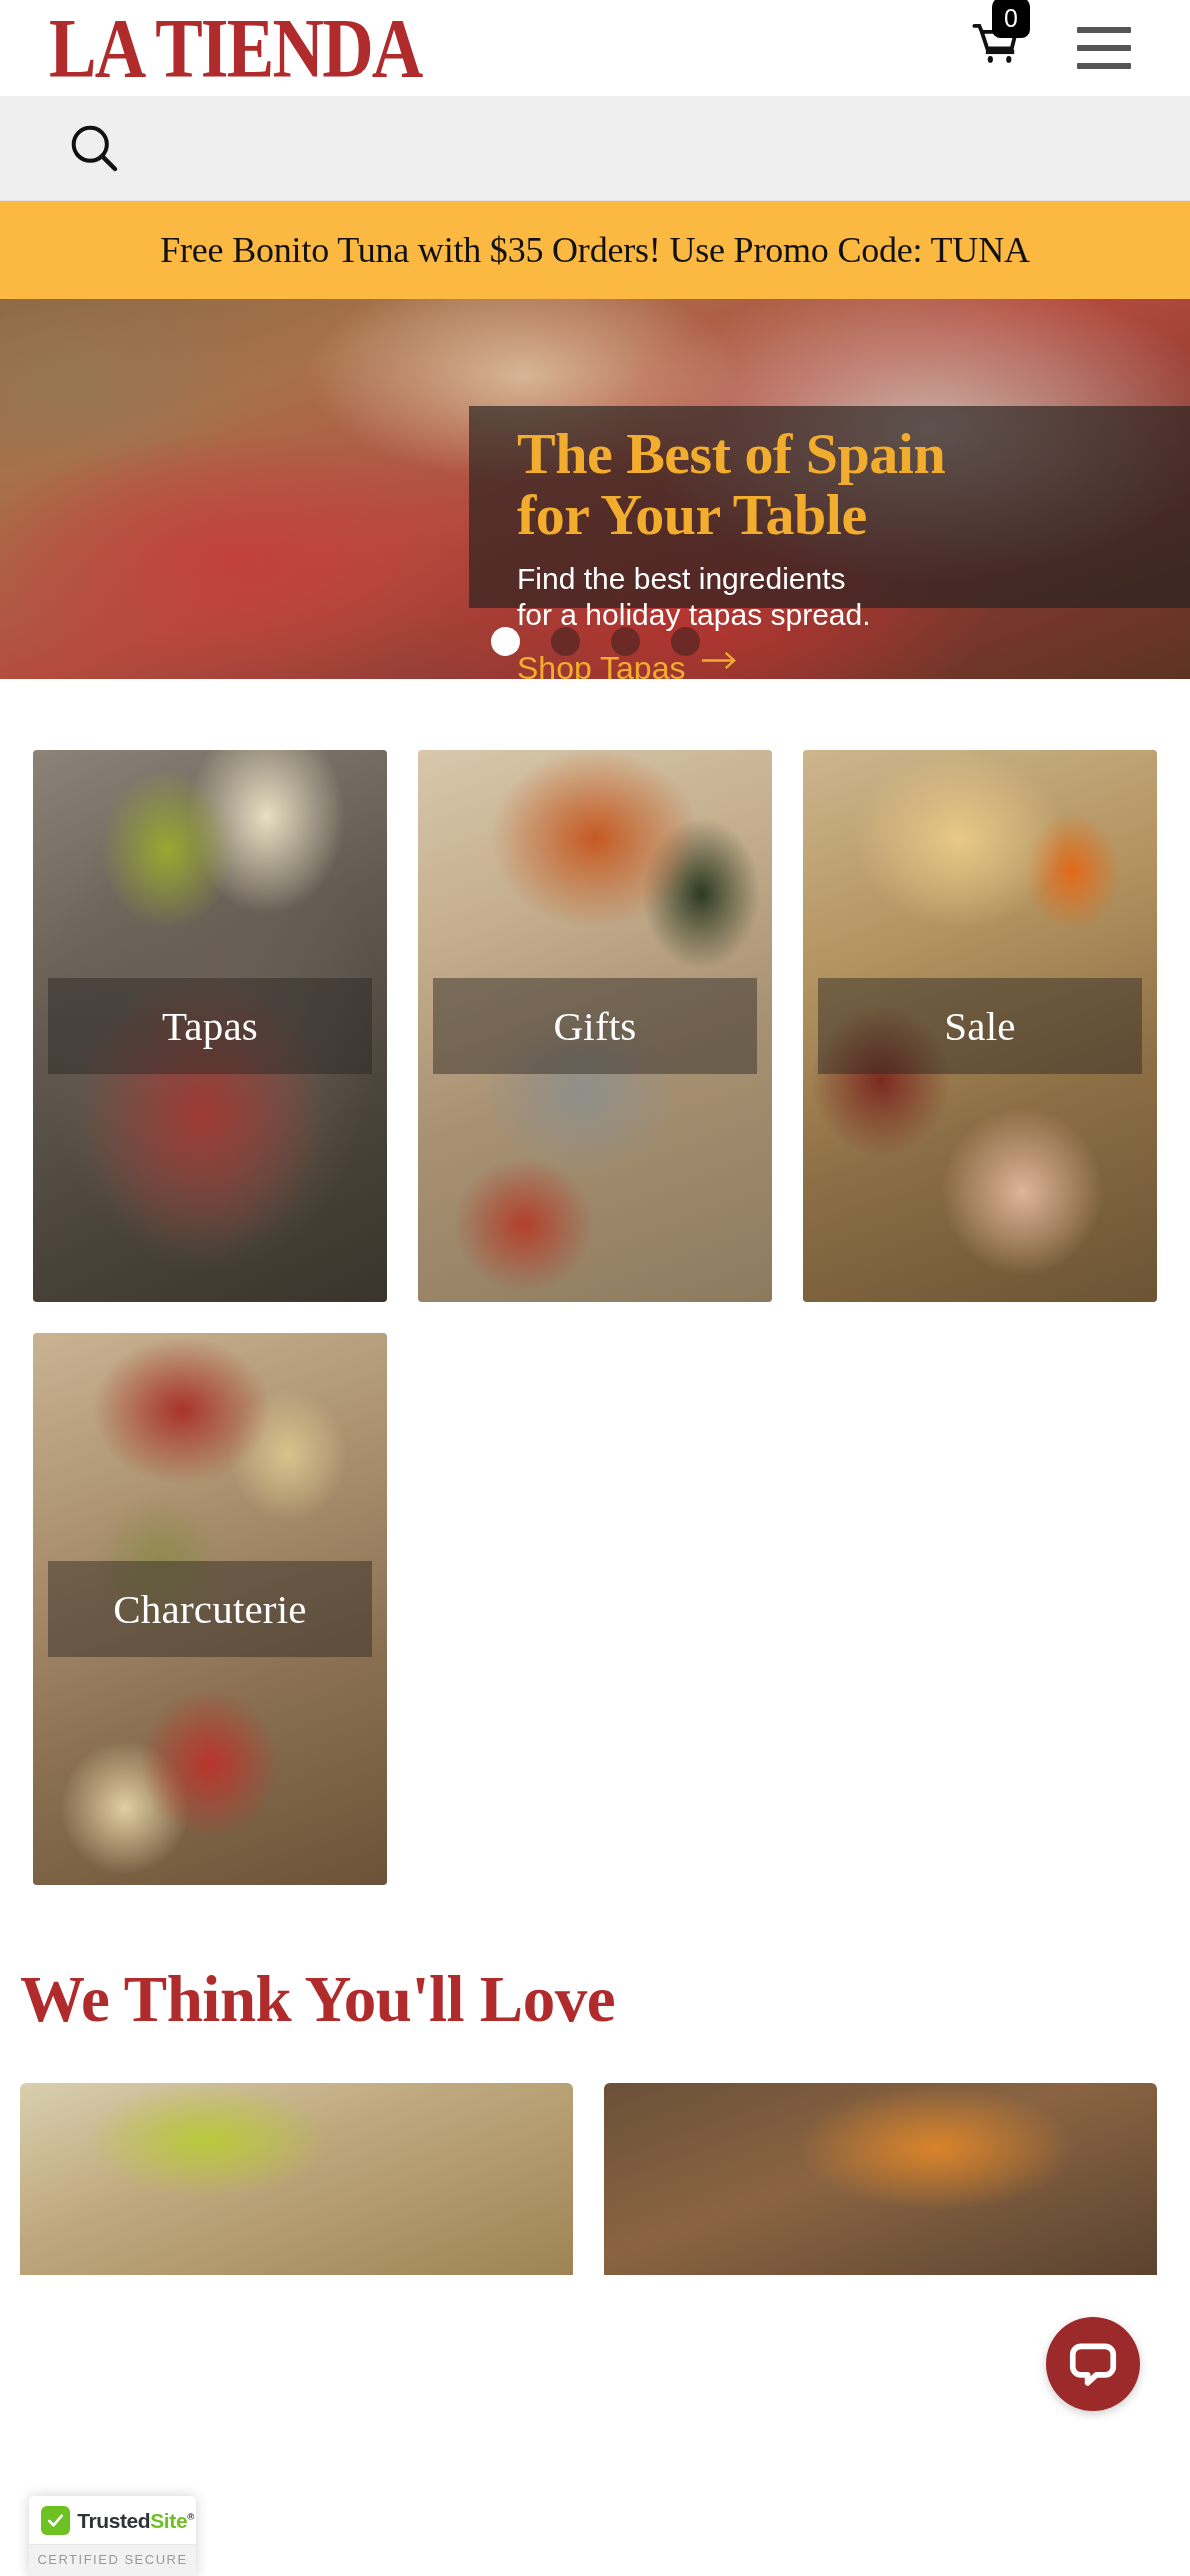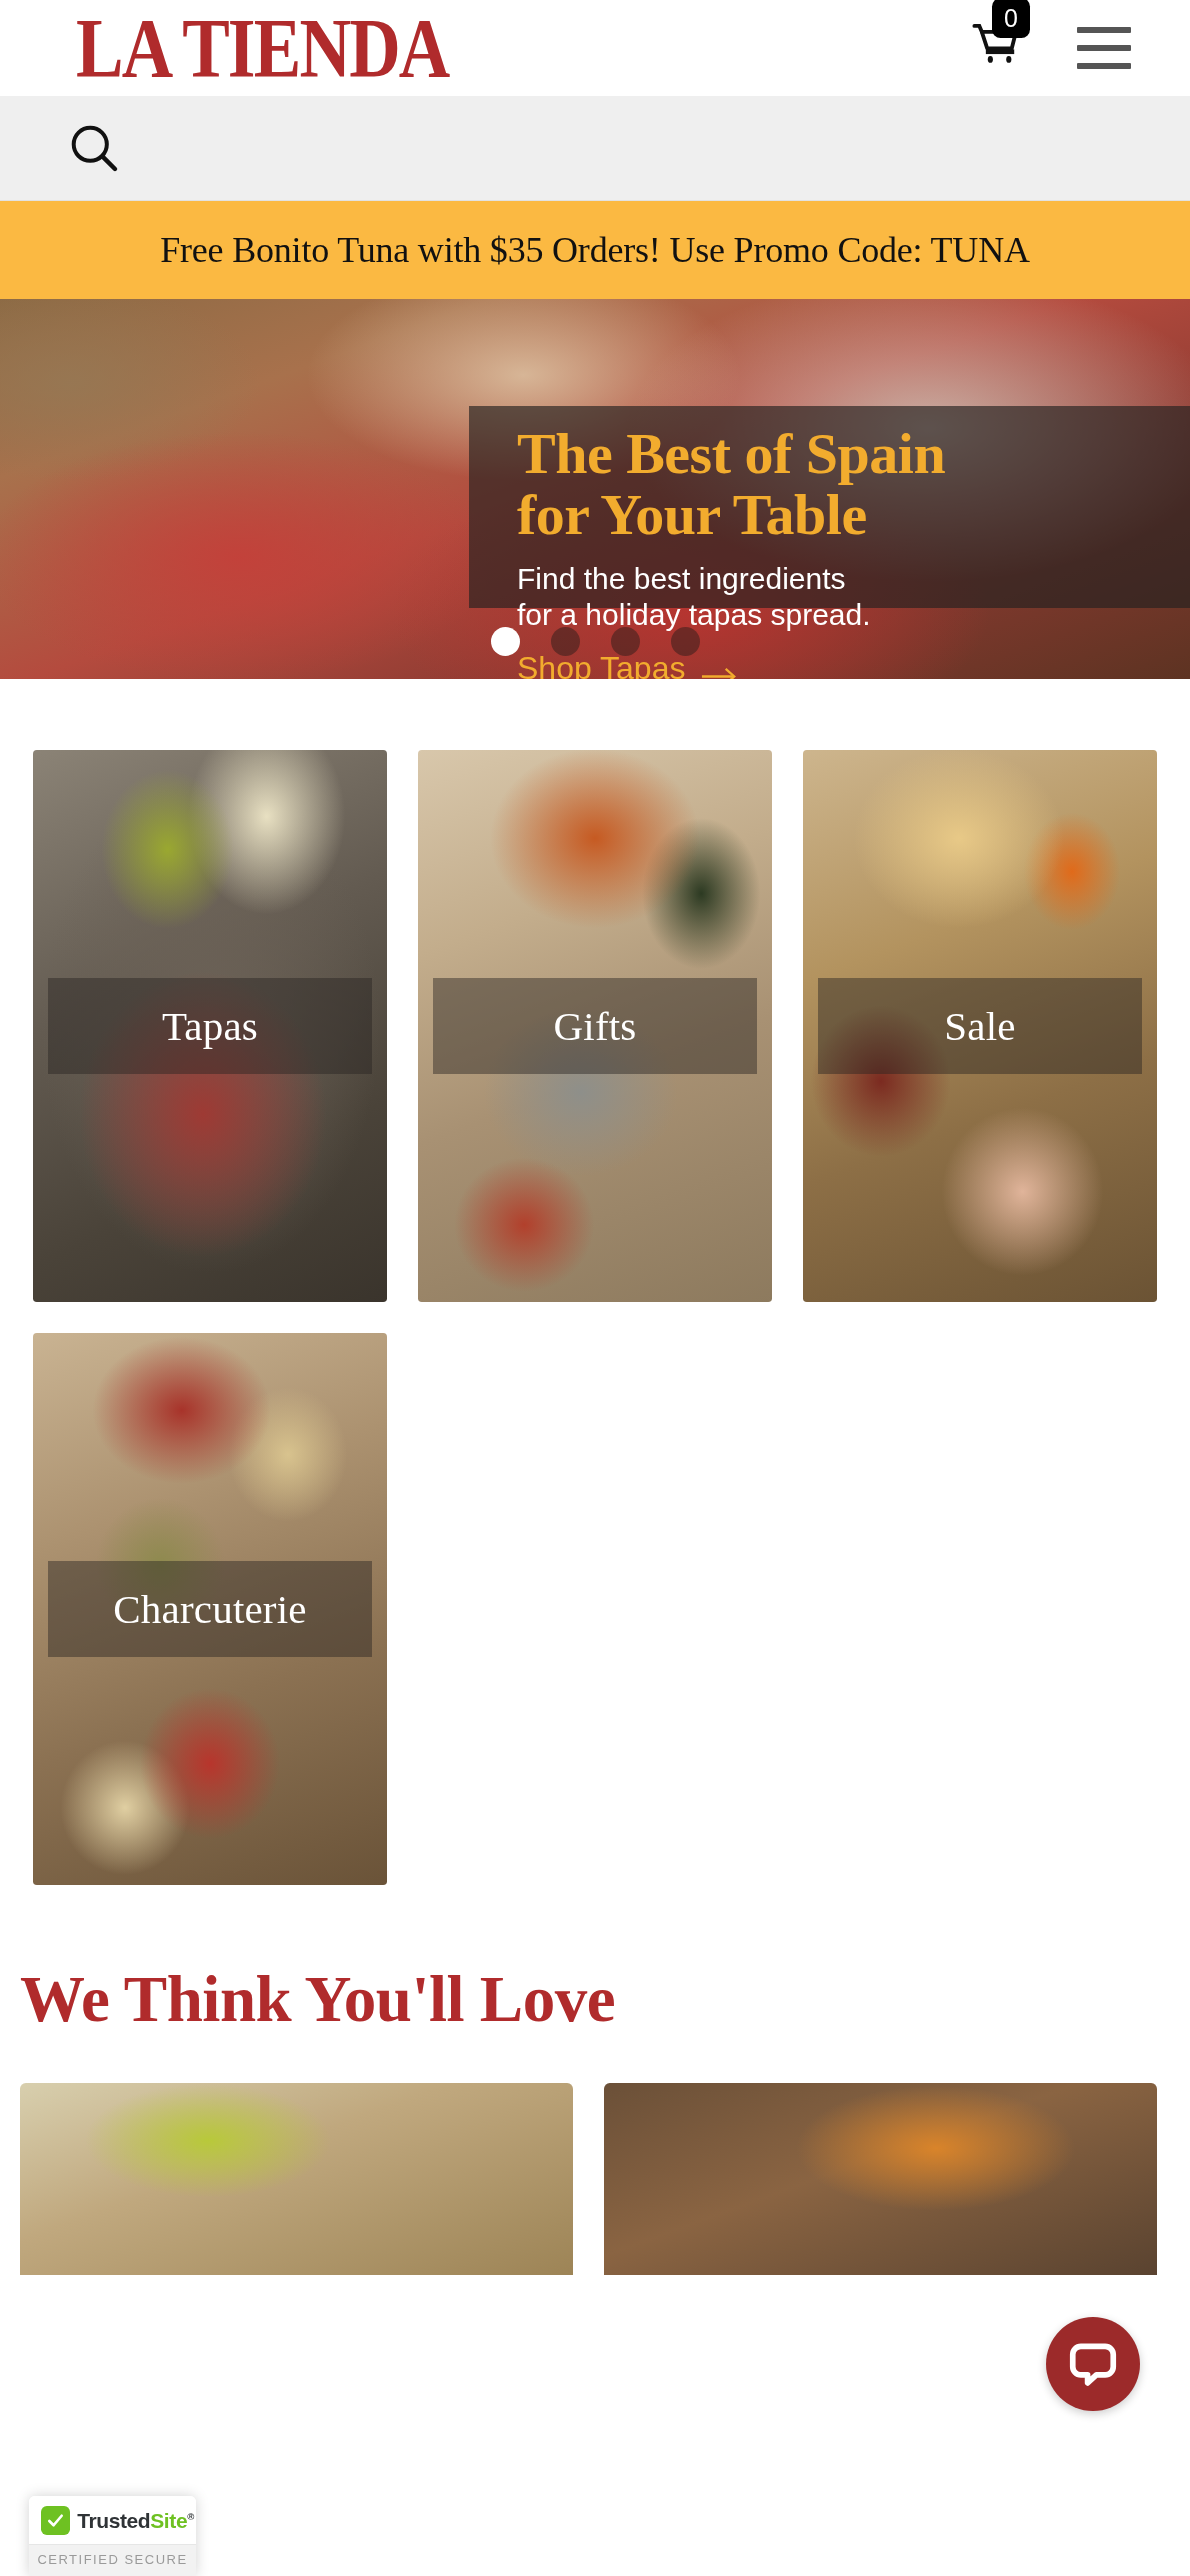--- a/index.html
+++ b/index.html
@@ -10,21 +10,21 @@
     overflow:hidden;
     position:relative;
   }
 
   
   .header {
     height:96px;
     background:#ffffff;
     display:flex;
     align-items:center;
-    padding:0 42px 0 68px;
+    padding:0 42px 0 41px;
     position:relative;
   }
   .logo {
     font-family:"Liberation Serif", serif;
     color:#b02b2c;
     font-size:75px;
     font-weight:700;
     letter-spacing:-1.9px;
     line-height:1;
     transform:scaleY(1.12) scaleX(0.95);
@@ -122,21 +122,21 @@
   }
   .hero-sub {
     color:#ffffff;
     font-size:30px;
     line-height:1.2;
     margin-top:15.3px;
     font-family:"Liberation Sans", sans-serif;
   }
   .hero-cta {
     display:inline-flex;
-    align-items:flex-end;
+    align-items:flex-start;
     gap:15.3px;
     color:#f2ac2e;
     font-size:32px;
     margin-top:17px;
     text-decoration:none;
     font-family:"Liberation Sans", sans-serif;
   }
   .hero-dots {
     position:absolute;
     left:0; right:0; bottom:23px;

